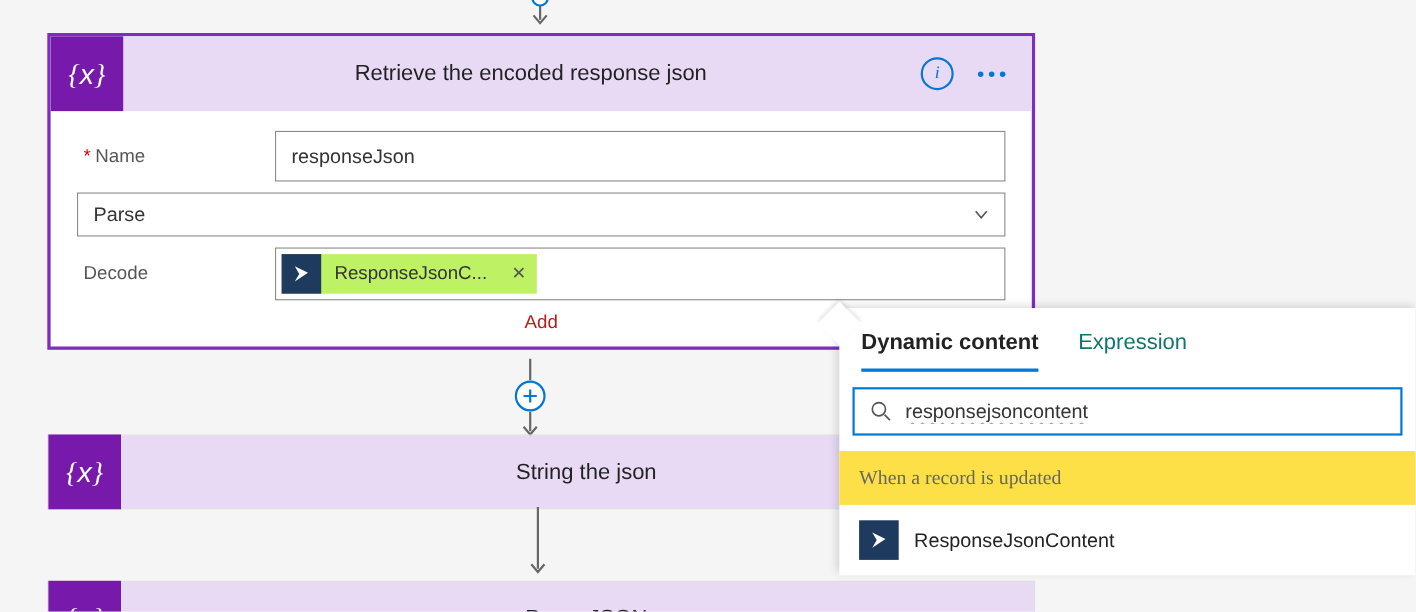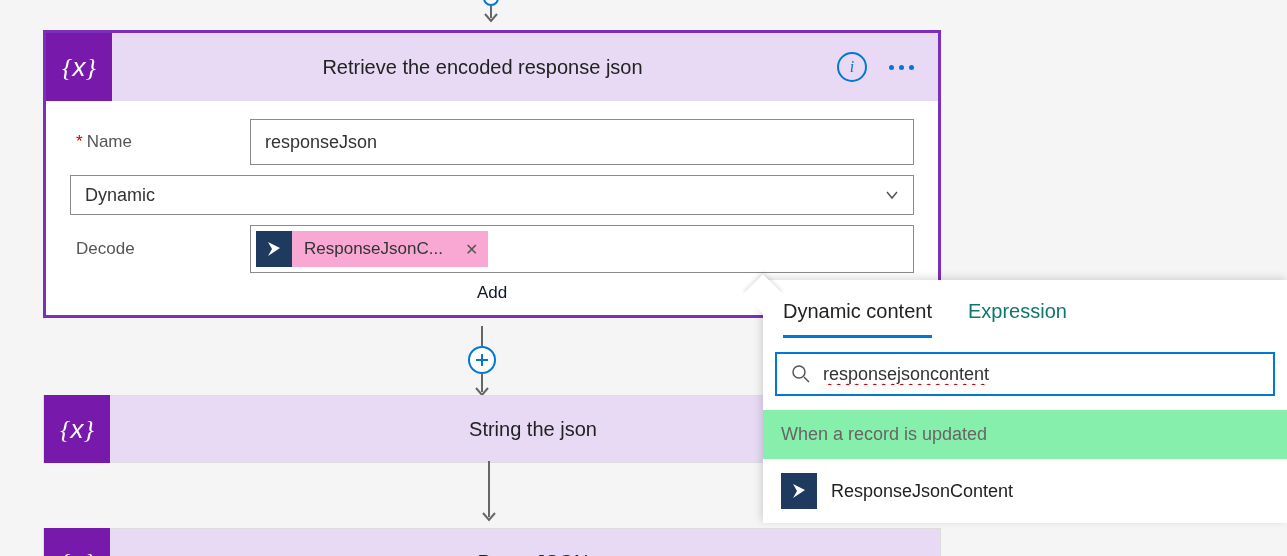--- a/index.html
+++ b/index.html
@@ -28,45 +28,45 @@
     
     .card-body { padding: 18px 24px 12px 24px; }
     .form-row { display: flex; align-items: center; margin-bottom: 10px; }
     .form-label { width: 180px; font-size: 17px; color: #555; padding-left: 6px; }
     .req { color: #cc0000; margin-right: 4px; }
     .form-input { flex: 1; border: 1px solid #8a8a8a; height: 46px; padding: 0 14px; font-size: 18px; color: #333; }
     .form-select { flex: 1; border: 1px solid #8a8a8a; height: 40px; display: flex; align-items: center; justify-content: space-between; padding: 0 14px; font-size: 18px; color: #333; cursor: pointer; }
     .chev { width: 14px; height: 14px; }
     
     .form-token-wrap { flex: 1; border: 1px solid #8a8a8a; min-height: 46px; padding: 5px; display: flex; align-items: center; }
-    .token { display: flex; align-items: center; background: #f9a8d4; height: 36px; }
+    .token { display: flex; align-items: center; background: #bef264; height: 36px; }
     .token-icon { width: 36px; height: 36px; background: #1e3a5f; display: flex; align-items: center; justify-content: center; margin-right: 12px; }
     .token-label { font-size: 17px; color: #333; padding-right: 12px; }
     .token-remove { font-size: 16px; color: #555; padding: 0 10px; cursor: pointer; }
     
     .add-link { text-align: center; margin-top: 4px; }
-    .add-link a { color: #0f172a; font-size: 17px; text-decoration: none; cursor: pointer; }
+    .add-link a { color: #b91c1c; font-size: 17px; text-decoration: none; cursor: pointer; }
     
     
     .card-collapsed { border: 1px solid #ddd; }
     .card-collapsed .card-header { height: 66px; background: #e8daf5; }
     
     
     .popup { position: absolute; left: 763px; top: 280px; width: 524px; background: #fff; box-shadow: -2px -2px 8px rgba(0,0,0,0.15); z-index: 10; }
     .popup-pointer { position: absolute; left: -14px; top: 0; width: 28px; height: 28px; background: #fff; transform: rotate(45deg); box-shadow: -2px -2px 4px rgba(0,0,0,0.1); }
     .popup-tabs { display: flex; padding: 20px 20px 0 20px; gap: 36px; border-bottom: none; position: relative; }
     .popup-tab { font-size: 20px; color: #0f766e; padding-bottom: 12px; cursor: pointer; }
-    .popup-tab.active { color: #222; font-weight: 400; border-bottom: 3px solid #0078d4; }
+    .popup-tab.active { color: #222; font-weight: 700; border-bottom: 3px solid #0078d4; }
     
     .popup-search-wrap { padding: 14px 12px 14px 12px; }
     .popup-search { border: 2px solid #0078d4; height: 44px; display: flex; align-items: center; padding: 0 14px; }
     .popup-search svg { margin-right: 12px; flex-shrink: 0; }
     .popup-search input { border: none; outline: none; font-size: 18px; flex: 1; color: #333; text-decoration: underline wavy #cc0000; text-underline-offset: 4px; }
     
-    .popup-section { background: #86efac; padding: 14px 18px; font-size: 18px; color: #666; }
+    .popup-section { background: #fde047; padding: 14px 18px; font-size: 18px; color: #666; font-family: Liberation Serif, serif; }
     .popup-item { display: flex; align-items: center; padding: 14px 18px; cursor: pointer; }
     .popup-item-icon { width: 36px; height: 36px; background: #1e3a5f; display: flex; align-items: center; justify-content: center; margin-right: 14px; }
     .popup-item-label { font-size: 18px; color: #222; font-weight: 500; }
     
     .var-icon { font-family: Georgia, serif; color: #fff; font-size: 26px; font-style: italic; }
   </style>
 </head>
 <body>
 
 <div class="canvas">
@@ -94,21 +94,21 @@
           </div>
       </div>
     </div>
     <div class="card-body">
       <div class="form-row">
         <div class="form-label"><span class="req">*</span><span>Name</span></div>
         <input class="form-input" value="responseJson" style="">
       </div>
       <div class="form-row">
         <div class="form-select">
-          <span>Dynamic</span>
+          <span>Parse</span>
           <svg class="chev" viewBox="0 0 14 14">
               <path d="M2 4 L7 10 L12 4" fill="none" stroke="#555" stroke-width="1.5"></path>
             </svg>
         </div>
       </div>
       <div class="form-row">
         <div class="form-label"><span>Decode</span></div>
         <div class="form-token-wrap">
           <div class="token">
             <div class="token-icon">

